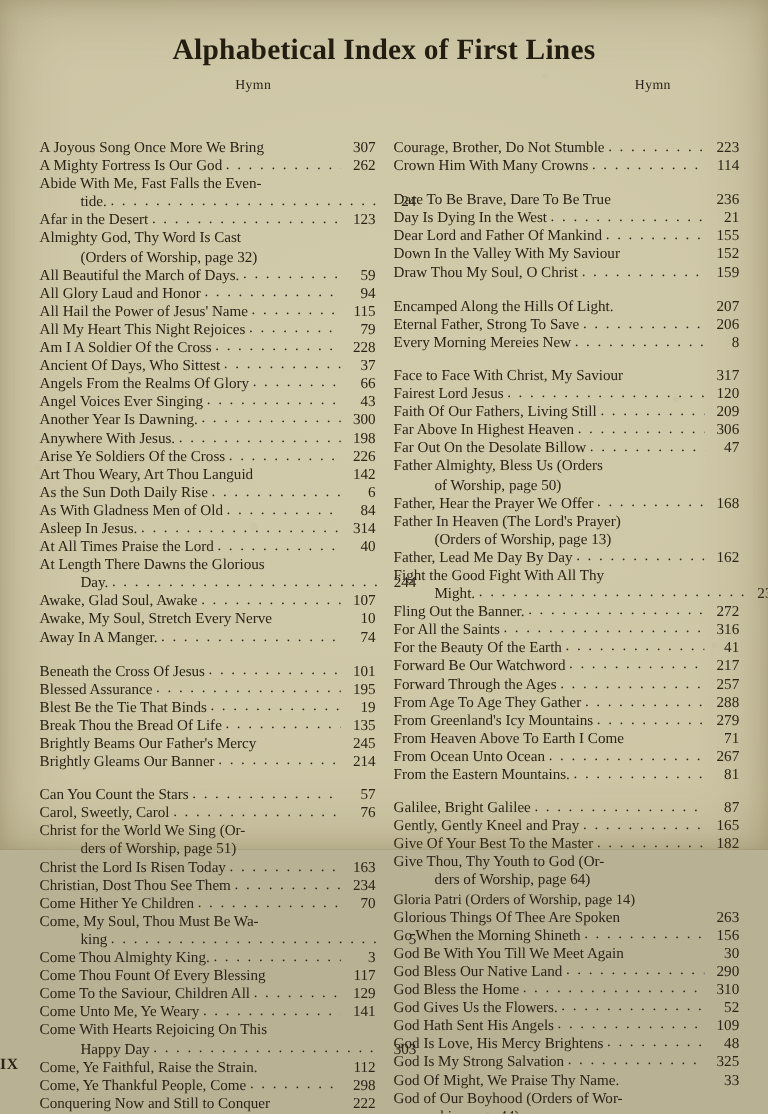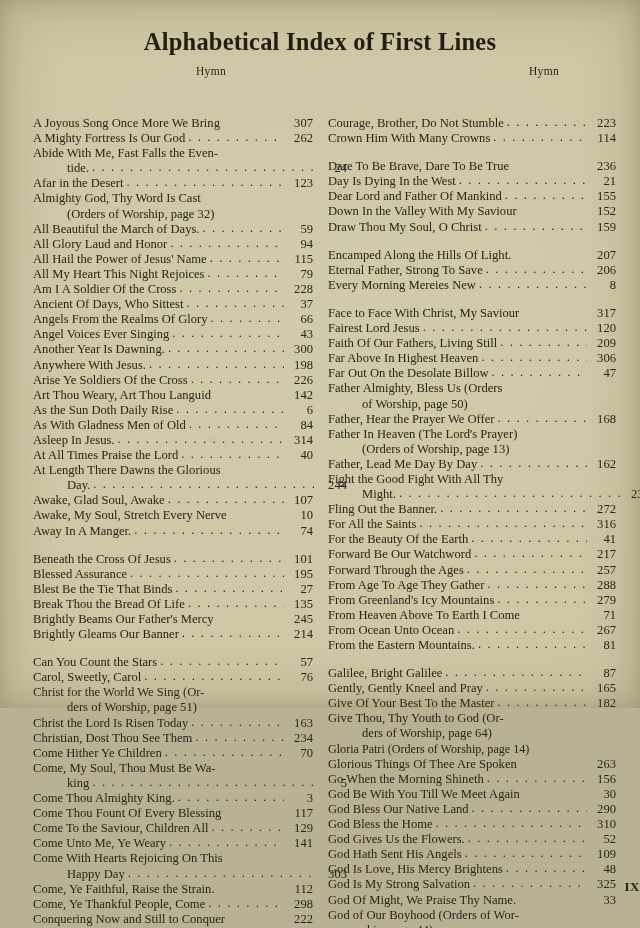--- a/index.html
+++ b/index.html
@@ -128,21 +128,21 @@
   
   .sub {
     padding-left: 34px;
   }
 
   #folio {
     position: absolute;
     left: 0;
     right: 0;
     top: 879px;
-    text-align: right;
+    text-align: left;
     font-size: 13px;
     font-weight: 700;
     letter-spacing: .5px;
     color: #2a2317;
   }
 </style>
 </head>
 <body>
 
 <div id="page">
@@ -360,21 +360,21 @@
             <div class="ln">
               <span class="txt">Blessed Assurance</span>
               <span class="lead"></span>
               <span class="num">195</span>
             </div>
           </div>
           <div class="entry">
             <div class="ln">
               <span class="txt">Blest Be the Tie That Binds</span>
               <span class="lead"></span>
-              <span class="num">27</span>
+              <span class="num">19</span>
             </div>
           </div>
           <div class="entry">
             <div class="ln">
               <span class="txt">Break Thou the Bread Of Life</span>
               <span class="lead"></span>
               <span class="num">135</span>
             </div>
           </div>
           <div class="entry">

